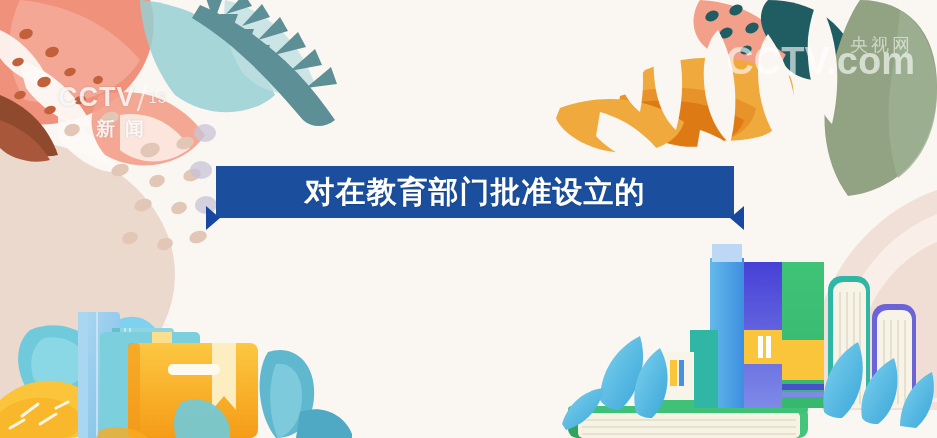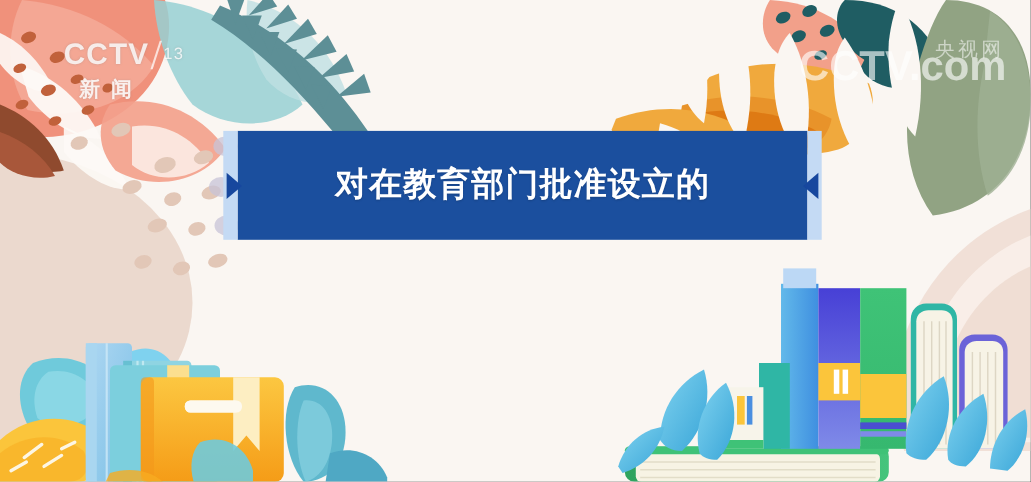--- a/index.html
+++ b/index.html
@@ -38,41 +38,42 @@
   #cctv-logo .cctv-row {
     font-size: 27px;
     font-weight: 700;
     letter-spacing: 1px;
     color: rgba(255,255,255,0.82);
     text-shadow: 0 0 2px rgba(120,120,120,0.35);
     line-height: 1;
     display: flex;
     align-items: center;
     gap: 3px;
+    margin-top: 48px;
   }
   #cctv-logo .cctv-13 {
     font-size: 15px;
     font-weight: 400;
     color: rgba(255,255,255,0.8);
   }
   #cctv-logo .slash {
     display: inline-block;
     width: 2px;
     height: 26px;
     background: rgba(255,255,255,0.72);
     transform: skewX(-18deg);
     margin: 0 3px 0 2px;
   }
   #cctv-logo .xinwen {
     margin-top: 5px;
     font-size: 19px;
     font-weight: 700;
     color: rgba(255,255,255,0.85);
     letter-spacing: 10px;
-    text-align: left;
+    text-align: center;
     padding-left: 14px;
     text-shadow: 0 0 2px rgba(120,120,120,0.3);
   }
 
   
   #watermark {
     position: absolute;
     right: 22px;
     top: 42px;
     z-index: 40;
@@ -139,21 +140,21 @@
     font-family: "Liberation Sans", "DejaVu Sans", sans-serif;
     font-weight: 700;
     color: #ffffff;
     letter-spacing: 1px;
     white-space: nowrap;
     line-height: 1.34;
     text-shadow: 0 1px 2px rgba(0,0,0,0.18);
   }
   .callout .line.accent { color: #ffe81c; }
 
-  #callout-1 { left: 203px; top: 119px; width: 544px; height: 99px; }
+  #callout-1 { left: 203px; top: 119px; width: 544px; height: 99px; align-items: flex-end; }
   #callout-1 .line { font-size: 30px; }
 
   #callout-2 { left: 203px; top: 243px; width: 574px; height: 97px; }
   #callout-2 .line { font-size: 30px; }
 </style>
 </head>
 <body>
 
 <div id="stage">
 

